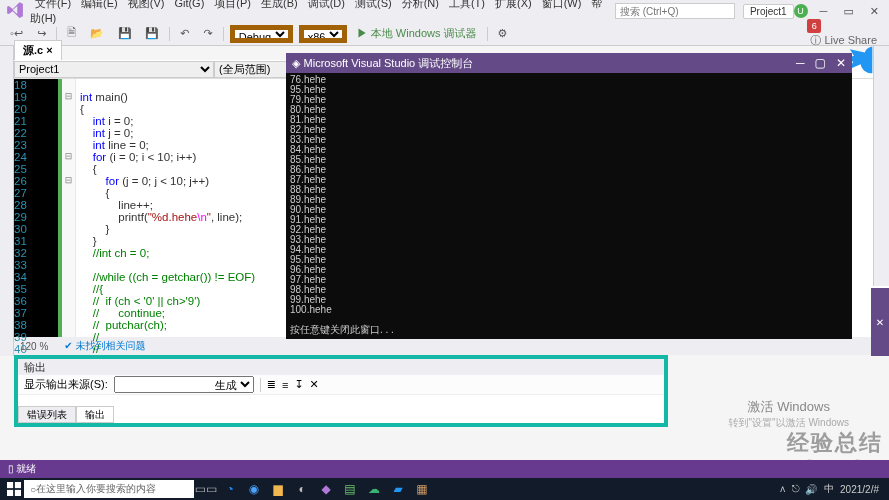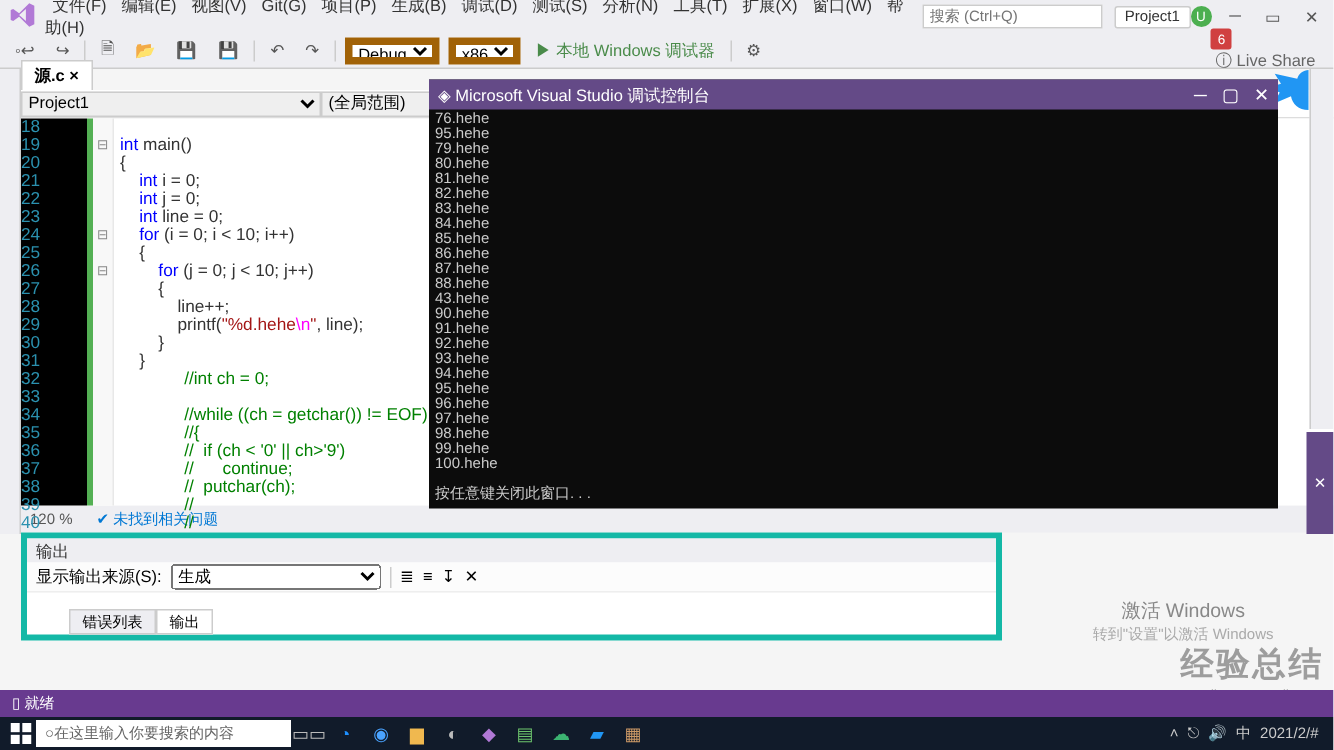--- a/index.html
+++ b/index.html
@@ -37,39 +37,39 @@
 
 .code-body { position: relative; background: #fff; height: 258px; display: flex; font-family: Consolas, monospace; font-size: 11.5px; }
 .gutter { width: 44px; background: #000000; color: #2b91af; text-align: left; padding-right: 6px; line-height: 12px; }
 .gutter div { height: 12px; }
 .glyph-margin { width: 18px; background: #f8f8f8; border-left: 4px solid #54b054; border-right:1px solid #e8e8e8; }
 .glyph-margin div { height:12px; color:#888; font-size:9px; text-align:center; }
 .code-lines { flex: 1; line-height: 12px; color: #333; padding-left: 4px; white-space: pre; }
 .code-lines div { height: 12px; }
 .kw { color: #0000ff; }
 .str { color: #a31515; }
-.cmt { color: #008000; margin-left: 30px; }
+.cmt { color: #008000; }
 .esc { color: #ff00ff; }
 
 .zoom-row { height: 18px; font-size: 10px; display:flex; align-items:center; background:#eeeef2; padding:0 6px; gap:16px; color:#555; }
 .zoom-row .warn { color: #0078d4; }
 
 
 .console { position: absolute; left: 286px; top: 53px; width: 566px; height: 286px; background: #0c0c0c; color: #ccc; font-family: Consolas, "SimSun", monospace; font-size: 11px; }
 .console .title { height: 20px; background: #644a87; color: #fff; font-size: 11px; display:flex; align-items:center; padding:0 6px; }
 .console .title .tctl { margin-left:auto; display:flex; gap:10px; font-size:12px; }
 .console .body { padding: 2px 4px; line-height: 10px; font-size:10px; }
 .console .body div { height: 10px; }
 
 
 .output-panel { position: absolute; left: 14px; top: 355px; width: 654px; height: 72px; background: #fff; border: 4px solid #14b8a6; font-size: 11px; }
 .output-panel .title { background: #eeeef2; height: 16px; padding: 1px 6px; color: #333; }
 .output-panel .subbar { height: 20px; display: flex; align-items: center; gap: 6px; padding: 0 6px; background: #fcfcfc; border-bottom: 1px solid #eee; }
-.output-panel .subbar select { font-size: 11px; height: 17px; width: 140px; }
-.output-panel .bottom-tabs { position:absolute; bottom:0; left:0; height:17px; display:flex; font-size:10px;margin-left:28px; }
+.output-panel .subbar select { font-size: 11px; height: 17px; width: 140px; text-align: right; }
+.output-panel .bottom-tabs { position:absolute; bottom:0; left:0; height:17px; display:flex; font-size:10px; }
 .output-panel .bottom-tabs span { padding:1px 8px; background:#eeeef2; border:1px solid #ccc; }
 .output-panel .bottom-tabs span.active { background:#fff; }
 
 
 .right-rail { position: absolute; right: 0; top: 46px; width: 16px; height: 240px; background: #eeeef2; writing-mode: vertical-rl; font-size: 10px; color: #555; border-left: 1px solid #ccc; }
 .right-panel-x { position:absolute; right:0; top:288px; width:18px; height:68px; background: #644a87; color:#fff; font-size:10px; display:flex; align-items:center; justify-content:center; }
 
 
 .activate { position: absolute; right: 40px; bottom: 70px; color: #888; font-size: 13px; text-align: center; }
 .activate .sub { font-size: 10px; color: #aaa; }
@@ -228,21 +228,21 @@
       <div>79.hehe</div>
       <div>80.hehe</div>
       <div>81.hehe</div>
       <div>82.hehe</div>
       <div>83.hehe</div>
       <div>84.hehe</div>
       <div>85.hehe</div>
       <div>86.hehe</div>
       <div>87.hehe</div>
       <div>88.hehe</div>
-      <div>43.hehe</div>
+      <div>89.hehe</div>
       <div>90.hehe</div>
       <div>91.hehe</div>
       <div>92.hehe</div>
       <div>93.hehe</div>
       <div>94.hehe</div>
       <div>95.hehe</div>
       <div>96.hehe</div>
       <div>97.hehe</div>
       <div>98.hehe</div>
       <div>99.hehe</div>

